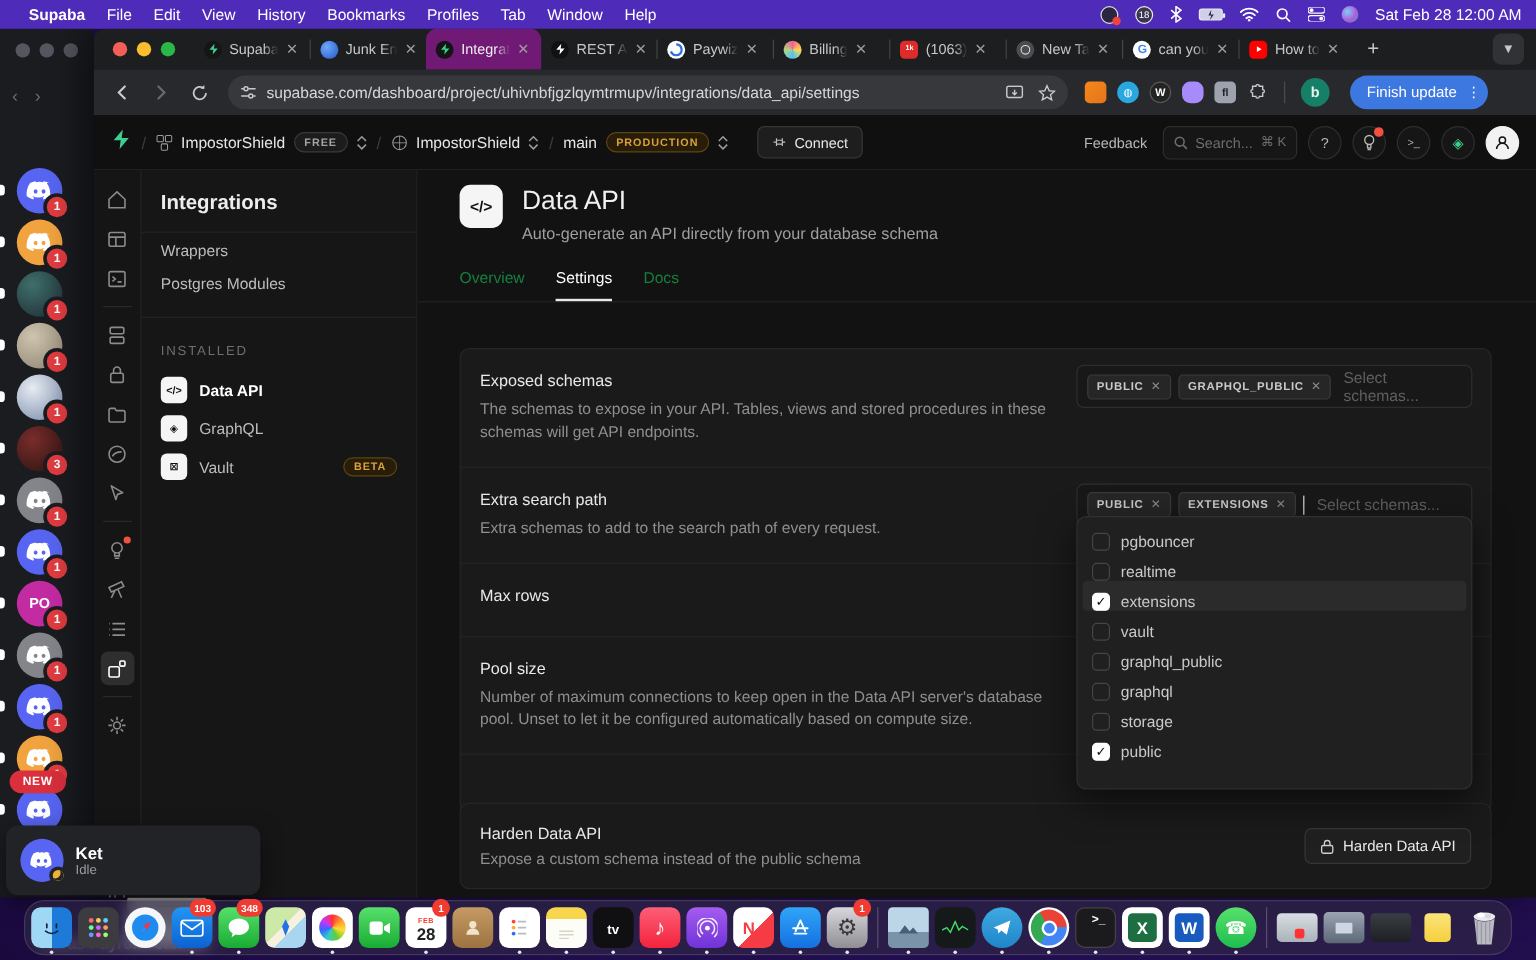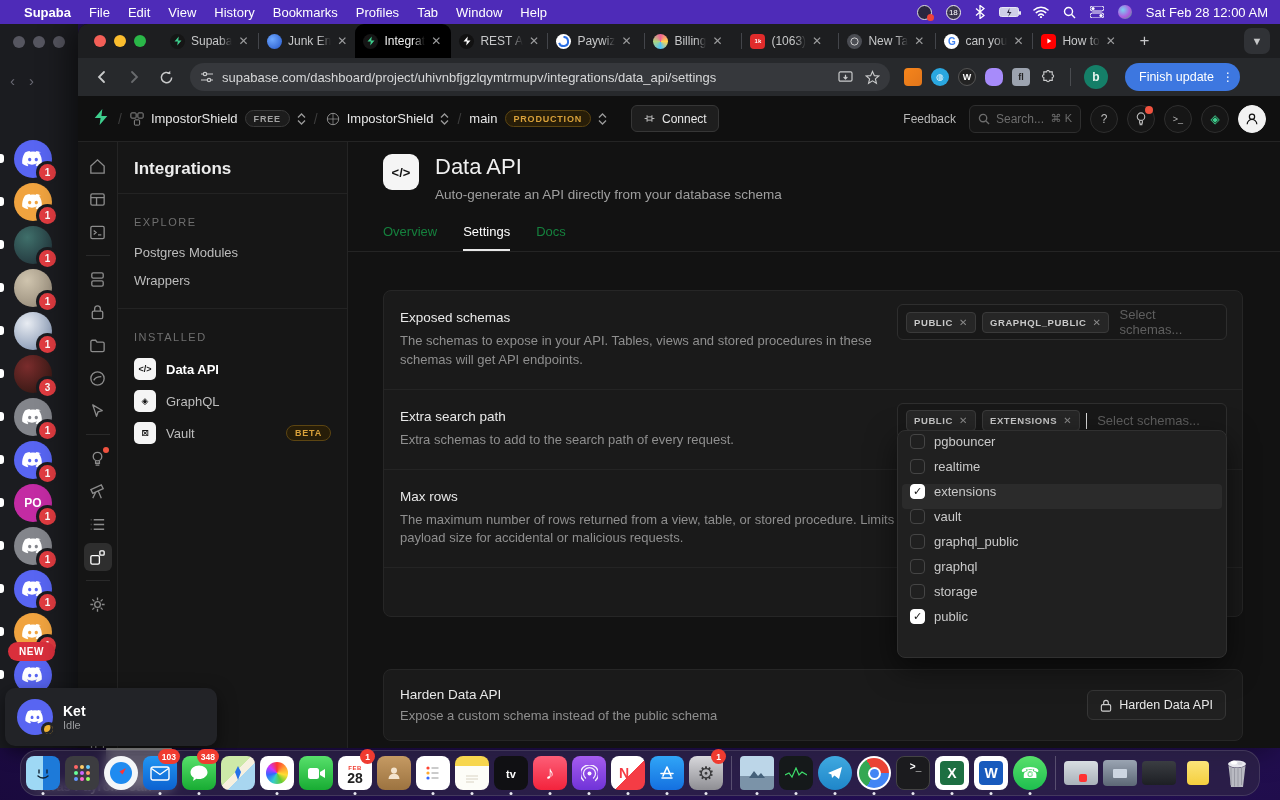--- a/index.html
+++ b/index.html
@@ -66,21 +66,21 @@
 
   
   #chrome { position:absolute; left:78px; top:24px; width:1202px; height:724px; background:#121212;
             border-radius:10px 0 0 0; overflow:hidden; z-index:10; box-shadow:-8px 0 30px rgba(0,0,0,.55); }
   #tabstrip { height:34px; background:#1d1e20; display:flex; align-items:center; }
   #lights { display:flex; gap:8px; padding:0 16px 0 16px; }
   #lights i { width:12px; height:12px; border-radius:50%; }
   #lights .r{background:#f35f57;} #lights .y{background:#fbbd2e;} #lights .g{background:#2ab748;}
   .tab { display:flex; align-items:center; gap:6px; height:34px; padding:0 8px; max-width:102px; min-width:96px;
          color:#c7c8c9; font-size:12px; position:relative; }
-  .tab.active { background:#000000; border-radius:9px 9px 0 0; color:#eee; }
+  .tab.active { background:#701a75; border-radius:9px 9px 0 0; color:#eee; }
   .tab .fav { width:15px; height:15px; border-radius:50%; flex:0 0 15px; display:flex; align-items:center;
               justify-content:center; font-size:9px; font-weight:bold; color:#fff; }
   .tab .lbl { white-space:nowrap; overflow:hidden; max-width:52px;
               -webkit-mask-image:linear-gradient(90deg,#000 70%,transparent); mask-image:linear-gradient(90deg,#000 70%,transparent); }
   .tab .x { color:#9c9d9e; font-size:12px; }
   .tabsep { width:1px; height:16px; background:#43454a; }
   #newtab-btn { color:#c7c8c9; font-size:17px; margin:0 10px; }
   #tabchev { margin-left:auto; margin-right:10px; width:26px; height:26px; border-radius:7px; background:#303236;
              color:#c7c8c9; display:flex; align-items:center; justify-content:center; font-size:11px; }
 
@@ -175,21 +175,21 @@
   #harden-card { position:absolute; left:35px; top:527px; width:860px; height:72px; background:#1a1a1a;
                  border:1px solid #262626; border-radius:8px; display:flex; align-items:center; padding:0 16px; }
   #harden-card .rt { color:#e8e8e8; font-size:13.5px; margin-bottom:6px; }
   #harden-card .rd { color:#8f8f8f; font-size:13px; }
   #harden-btn { margin-left:auto; display:flex; align-items:center; gap:7px; height:30px; padding:0 12px;
                 background:#202020; border:1px solid #363636; border-radius:6px; color:#e8e8e8; font-size:12.5px; }
 
   #dropdown { position:absolute; left:549px; top:288px; width:330px; height:228px; background:#202020;
               border:1px solid #303030; border-radius:8px; box-shadow:0 10px 30px rgba(0,0,0,.55);
               padding:3px 4px; overflow:hidden; z-index:15; }
-  .opt { display:flex; align-items:flex-start; gap:9px; height:25px; padding:0 8px; border-radius:4px;
+  .opt { display:flex; align-items:flex-end; gap:9px; height:25px; padding:0 8px; border-radius:4px;
          color:#c9c9c9; font-size:13px; }
   .opt.hl { background:#2b2b2b; }
   .cb { width:15px; height:15px; border-radius:4px; border:1px solid #454545; flex:0 0 15px; }
   .cb.on { background:#fff; border-color:#fff; color:#111; font-size:11px; font-weight:bold;
            display:flex; align-items:center; justify-content:center; }
 
   
   #dock { position:absolute; left:50%; transform:translateX(-50%); bottom:4px; height:46px;
           background:rgba(48,40,70,.62); border:1px solid rgba(255,255,255,.12); border-radius:17px;
           display:flex; align-items:center; gap:3px; padding:0 4px; z-index:30; backdrop-filter:blur(6px); }
@@ -674,24 +674,23 @@
           <div class="navic" id="rail-collapse">
             <svg width="17" height="17" viewBox="0 0 20 20">
               <rect x="3" y="4" width="14" height="12" rx="1.5" stroke="currentColor" stroke-width="1.4" fill="none"></rect>
               <path d="M8 4v12" stroke="currentColor" stroke-width="1.4"></path>
             </svg>
           </div>
         </div>
 
       <div id="intpanel">
         <h1>Integrations</h1>
-        <div class="seclabel">EXPLORE</div>
         <div id="explore-items">
+            <div class="pitem">Wrappers</div>
             <div class="pitem">Postgres Modules</div>
-            <div class="pitem">Wrappers</div>
           </div>
         <div id="panel-div"></div>
         <div class="seclabel">INSTALLED</div>
         <div id="installed-items">
             <div class="iitem active">
               <span class="tile">&lt;/&gt;</span>
               <span>Data API</span>
             </div>
             <div class="iitem">
               <span class="tile">◈</span>
@@ -746,21 +745,24 @@
                 <span class="chip">
                   <span>EXTENSIONS</span>
                   <span class="cx">✕</span>
                 </span>
                 <span class="caret"></span>
                 <span class="ph">Select schemas...</span>
               </div>
             </div>
             <div class="frow">
               <div class="rt">Max rows</div>
-              <div class="rd">The maximum number of rows returned from a view, table, or stored procedure. Limits payload size for accidental or malicious requests.</div>
+            </div>
+            <div class="frow">
+              <div class="rt">Pool size</div>
+              <div class="rd">Number of maximum connections to keep open in the Data API server's database pool. Unset to let it be configured automatically based on compute size.</div>
             </div>
             <div class="frow empty"></div>
           </div>
 
         <div id="harden-card">
           <div>
             <div class="rt">Harden Data API</div>
             <div class="rd">Expose a custom schema instead of the public schema</div>
           </div>
           <span id="harden-btn">

